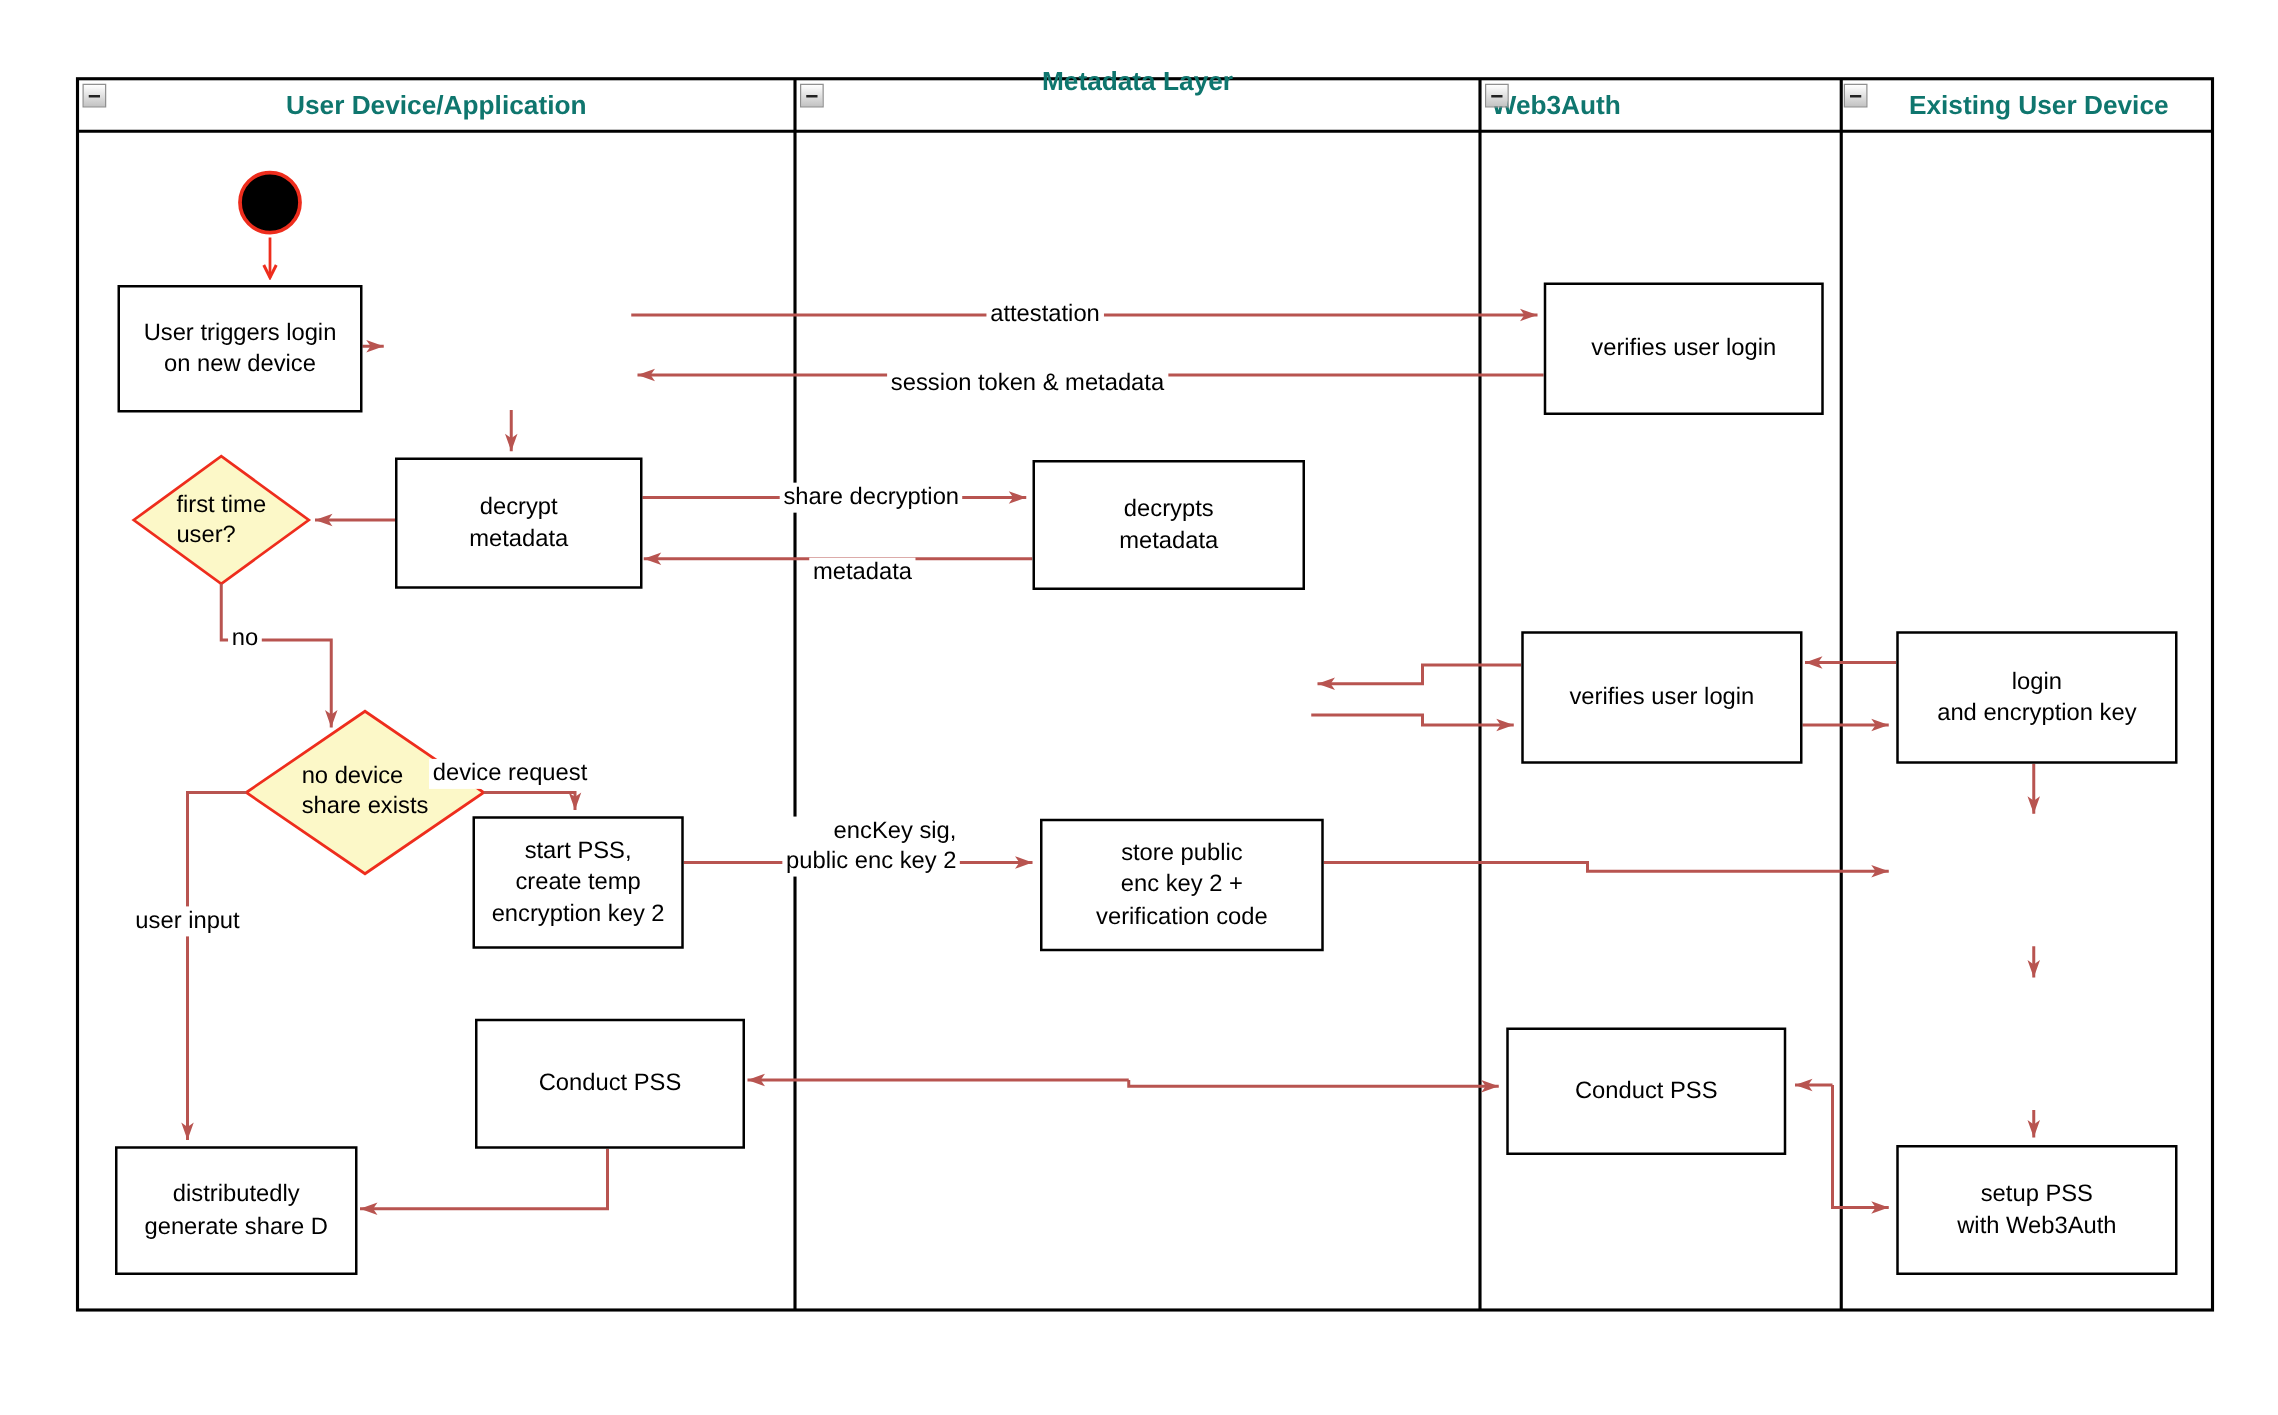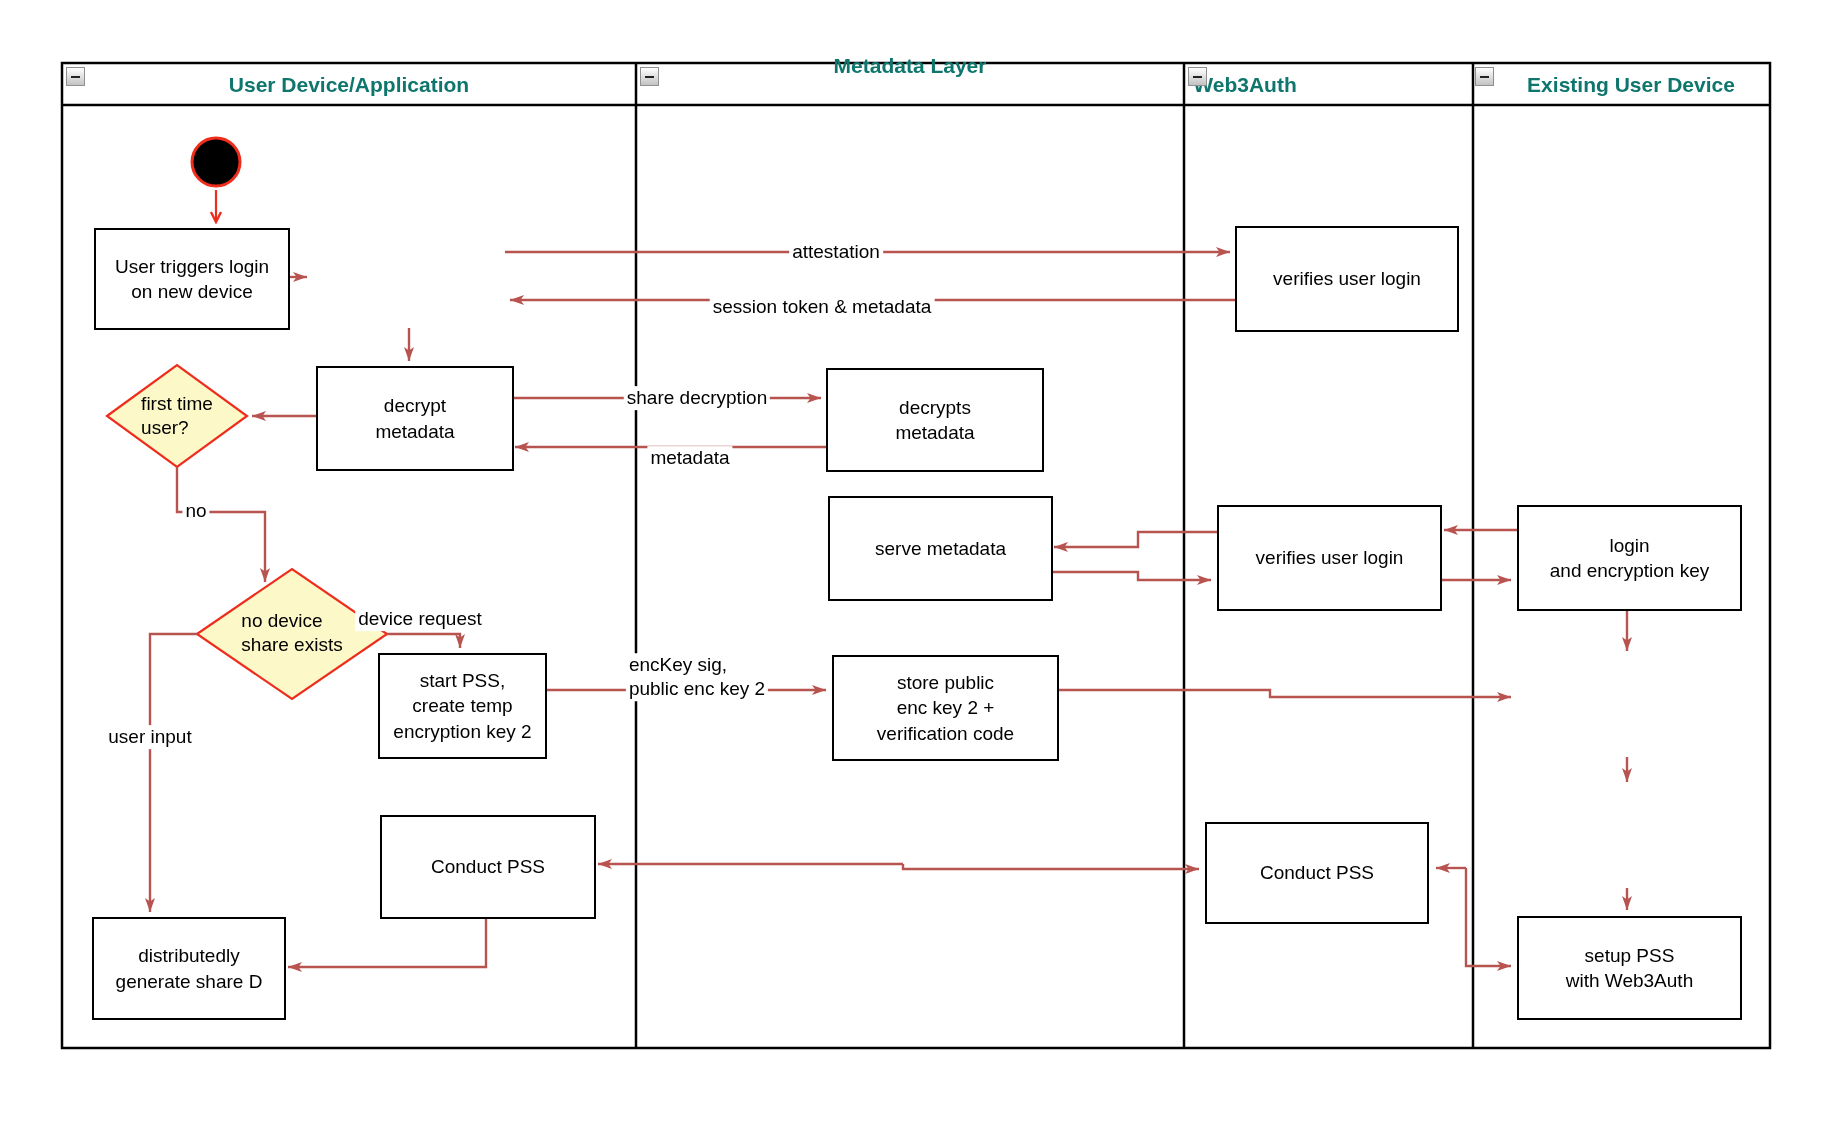--- a/index.html
+++ b/index.html
@@ -11,21 +11,21 @@
   .collapse{position:absolute;z-index:3;width:17px;height:17px;
           background:linear-gradient(#ffffff,#c3c3c3);border:1px solid #909090;
           display:flex;align-items:center;justify-content:center;}
   .collapse .bar{width:9px;height:2px;background:#222;}
   .node{position:absolute;z-index:2;background:#ffffff;border:2px solid #000;
           display:flex;align-items:center;justify-content:center;text-align:center;
           font-size:19px;line-height:1.32;color:#000;white-space:pre-line;}
   .dlabel{position:absolute;z-index:2;transform:translate(-50%,-50%);text-align:left;
           font-size:19px;line-height:1.25;color:#000;white-space:pre-line;}
   .elabel{position:absolute;z-index:1;transform:translate(-50%,-50%);background:#ffffff;
-          text-align:left;font-size:19px;line-height:1.25;color:#000;
+          text-align:right;font-size:19px;line-height:1.25;color:#000;
           white-space:pre-line;padding:0 3px;}
 </style>
 </head>
 <body>
 
 <div id="canvas">
 
   <svg id="wires" width="1822" height="1132">
     <defs>
       <marker id="mA" viewBox="0 0 16 12" refX="15" refY="6" markerWidth="16" markerHeight="12" orient="auto" markerUnits="userSpaceOnUse">
@@ -107,37 +107,36 @@
   <div class="node" style="left:92px;top:917px;width:190px;height:99px">distributedly
 generate share D</div>
 
   <div class="dlabel" style="left:177px;top:416px">first time
 user?</div>
   <div class="dlabel" style="left:292px;top:633px">no device
 share exists</div>
 
   <div class="node" style="left:826px;top:368px;width:214px;height:100px">decrypts
 metadata</div>
-  <div class="node" style="left:828px;top:496px;width:221px;height:101px">serve metadata</div>
   <div class="node" style="left:832px;top:655px;width:223px;height:102px">store public
 enc key 2 +
 verification code</div>
 
   <div class="node" style="left:1235px;top:226px;width:220px;height:102px">verifies user login</div>
   <div class="node" style="left:1217px;top:505px;width:221px;height:102px">verifies user login</div>
   <div class="node" style="left:1205px;top:822px;width:220px;height:98px">Conduct PSS</div>
 
   <div class="node" style="left:1517px;top:505px;width:221px;height:102px">login
 and encryption key</div>
   <div class="node" style="left:1517px;top:916px;width:221px;height:100px">setup PSS
 with Web3Auth</div>
 
   <div class="elabel" style="left:836px;top:252px">attestation</div>
   <div class="elabel" style="left:822px;top:307px">session token &amp; metadata</div>
   <div class="elabel" style="left:697px;top:398px">share decryption</div>
   <div class="elabel" style="left:690px;top:458px">metadata</div>
   <div class="elabel" style="left:196px;top:511px">no</div>
-  <div class="elabel" style="left:420px;top:619px">device request</div>
+  <div class="elabel" style="left:408px;top:619px">device request</div>
   <div class="elabel" style="left:150px;top:737px">user input</div>
   <div class="elabel" style="left:697px;top:677px">encKey sig,
 public enc key 2</div>
 
 </div>
 
 </body></html>

